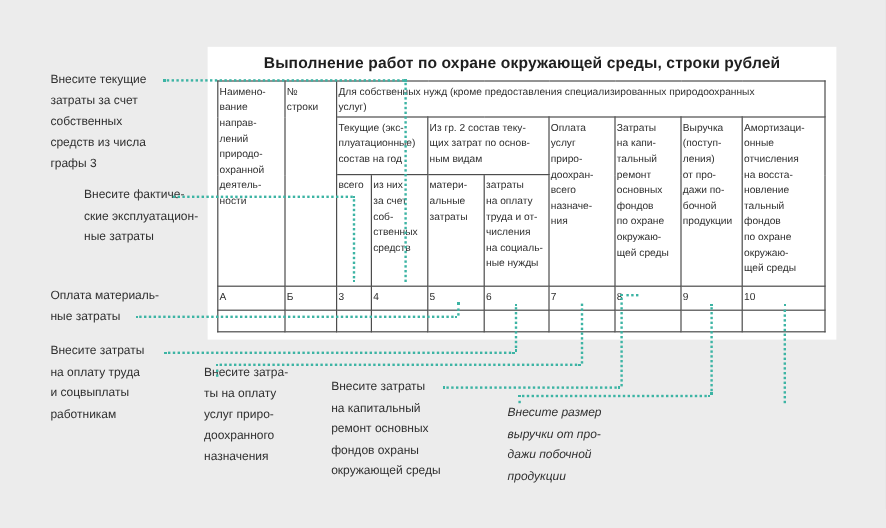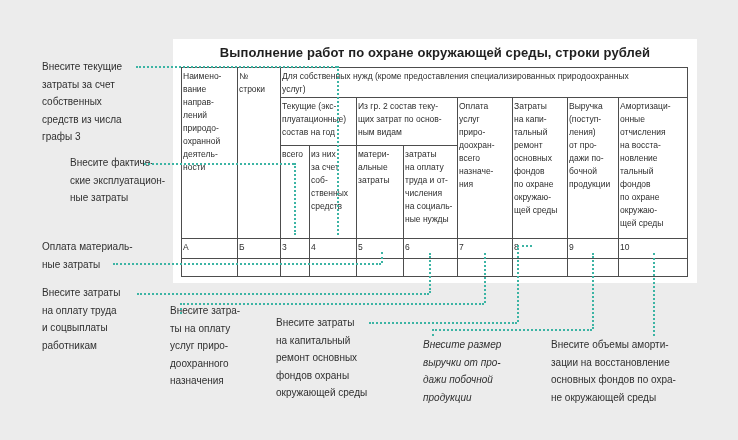--- a/index.html
+++ b/index.html
@@ -180,24 +180,20 @@
 назначения</div>
   <div class="ann" style="left:276px;top:314px;">Внесите затраты
 на капитальный
 ремонт основных
 фондов охраны
 окружающей среды</div>
   <div class="ann" style="left:423px;top:336px;font-style:italic;">Внесите размер
 выручки от про-
 дажи побочной
 продукции</div>
-  <div class="ann" style="left:551px;top:336px;">Внесите объемы аморти-
-зации на восстановление
-основных фондов по охра-
-не окружающей среды</div>
 
   <div class="lh" style="left:136px;top:66px;width:201px;"></div>
   <div class="lv" style="left:337px;top:66px;height:169px;"></div>
 
   <div class="lh" style="left:144px;top:163px;width:150px;"></div>
   <div class="lv" style="left:294px;top:163px;height:72px;"></div>
 
   <div class="lh" style="left:113px;top:263px;width:268px;"></div>
   <div class="lv" style="left:381px;top:252px;height:11px;"></div>
 

